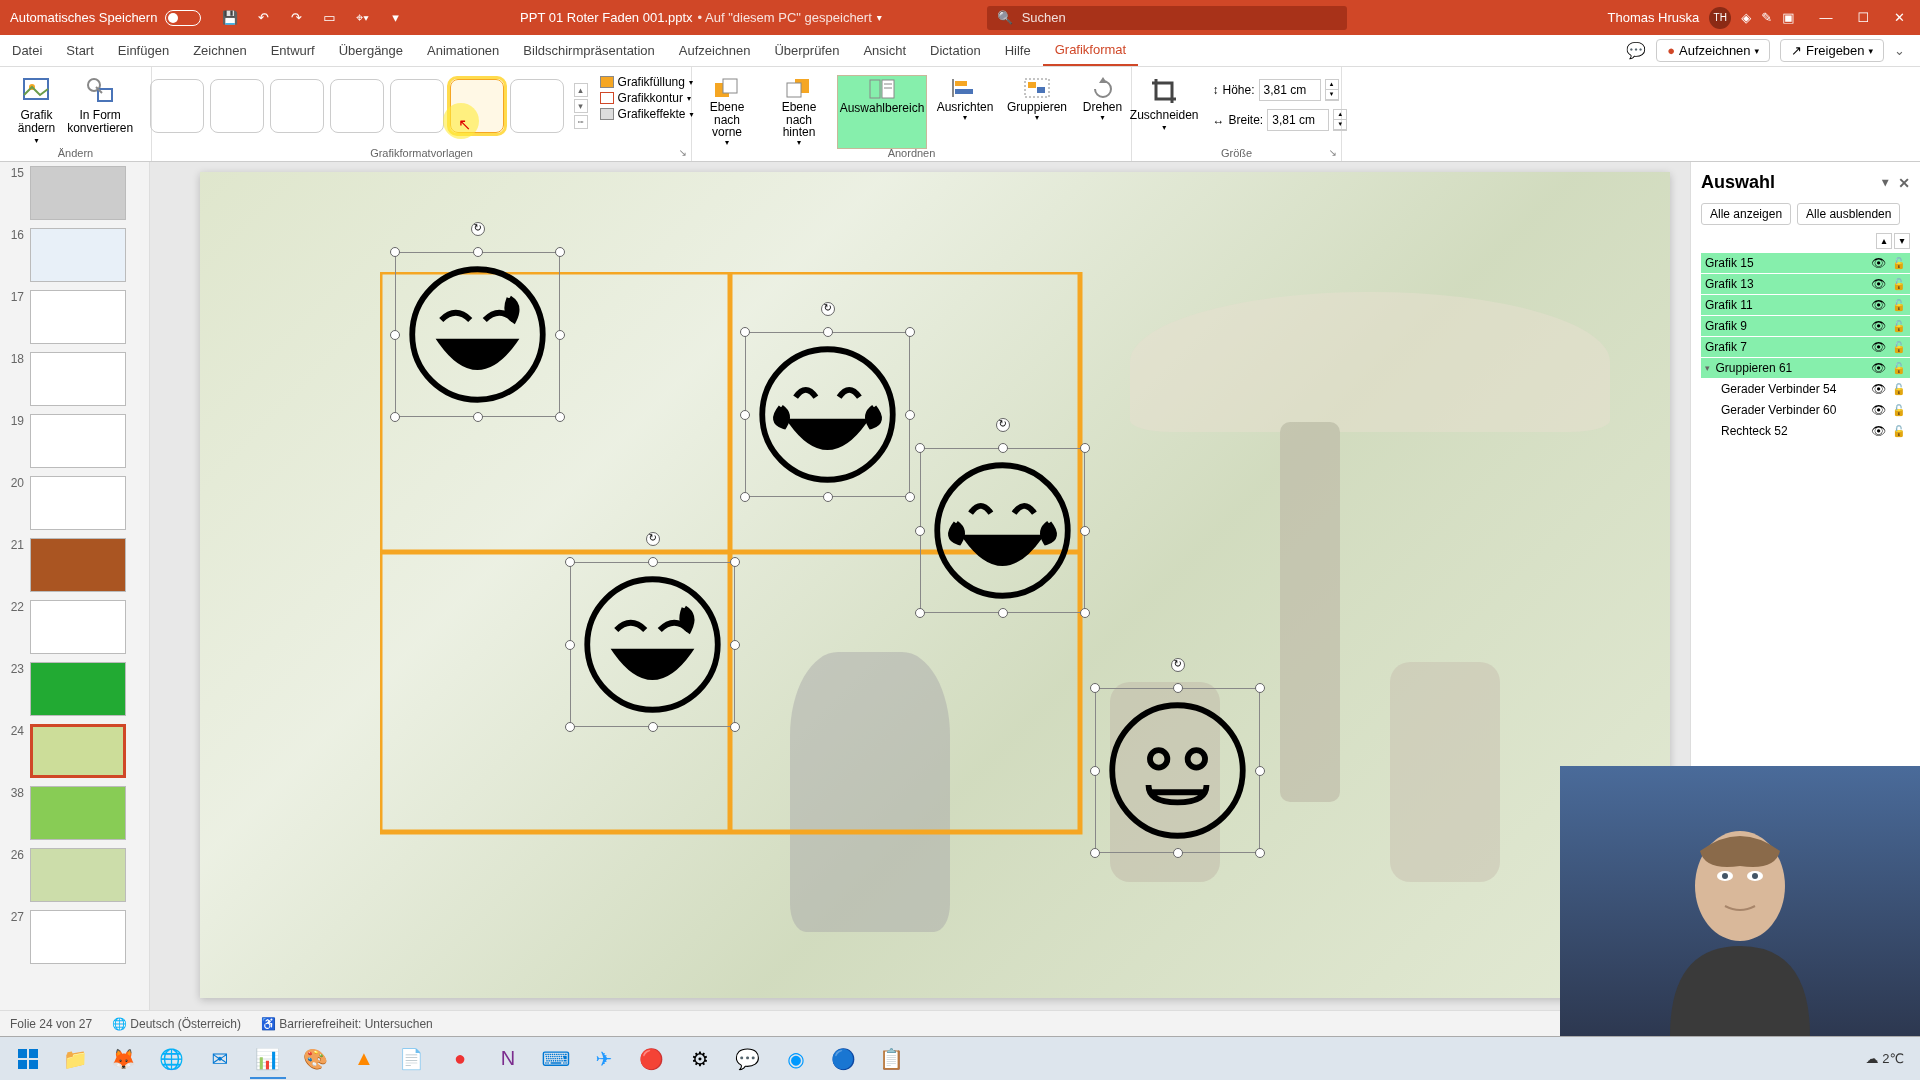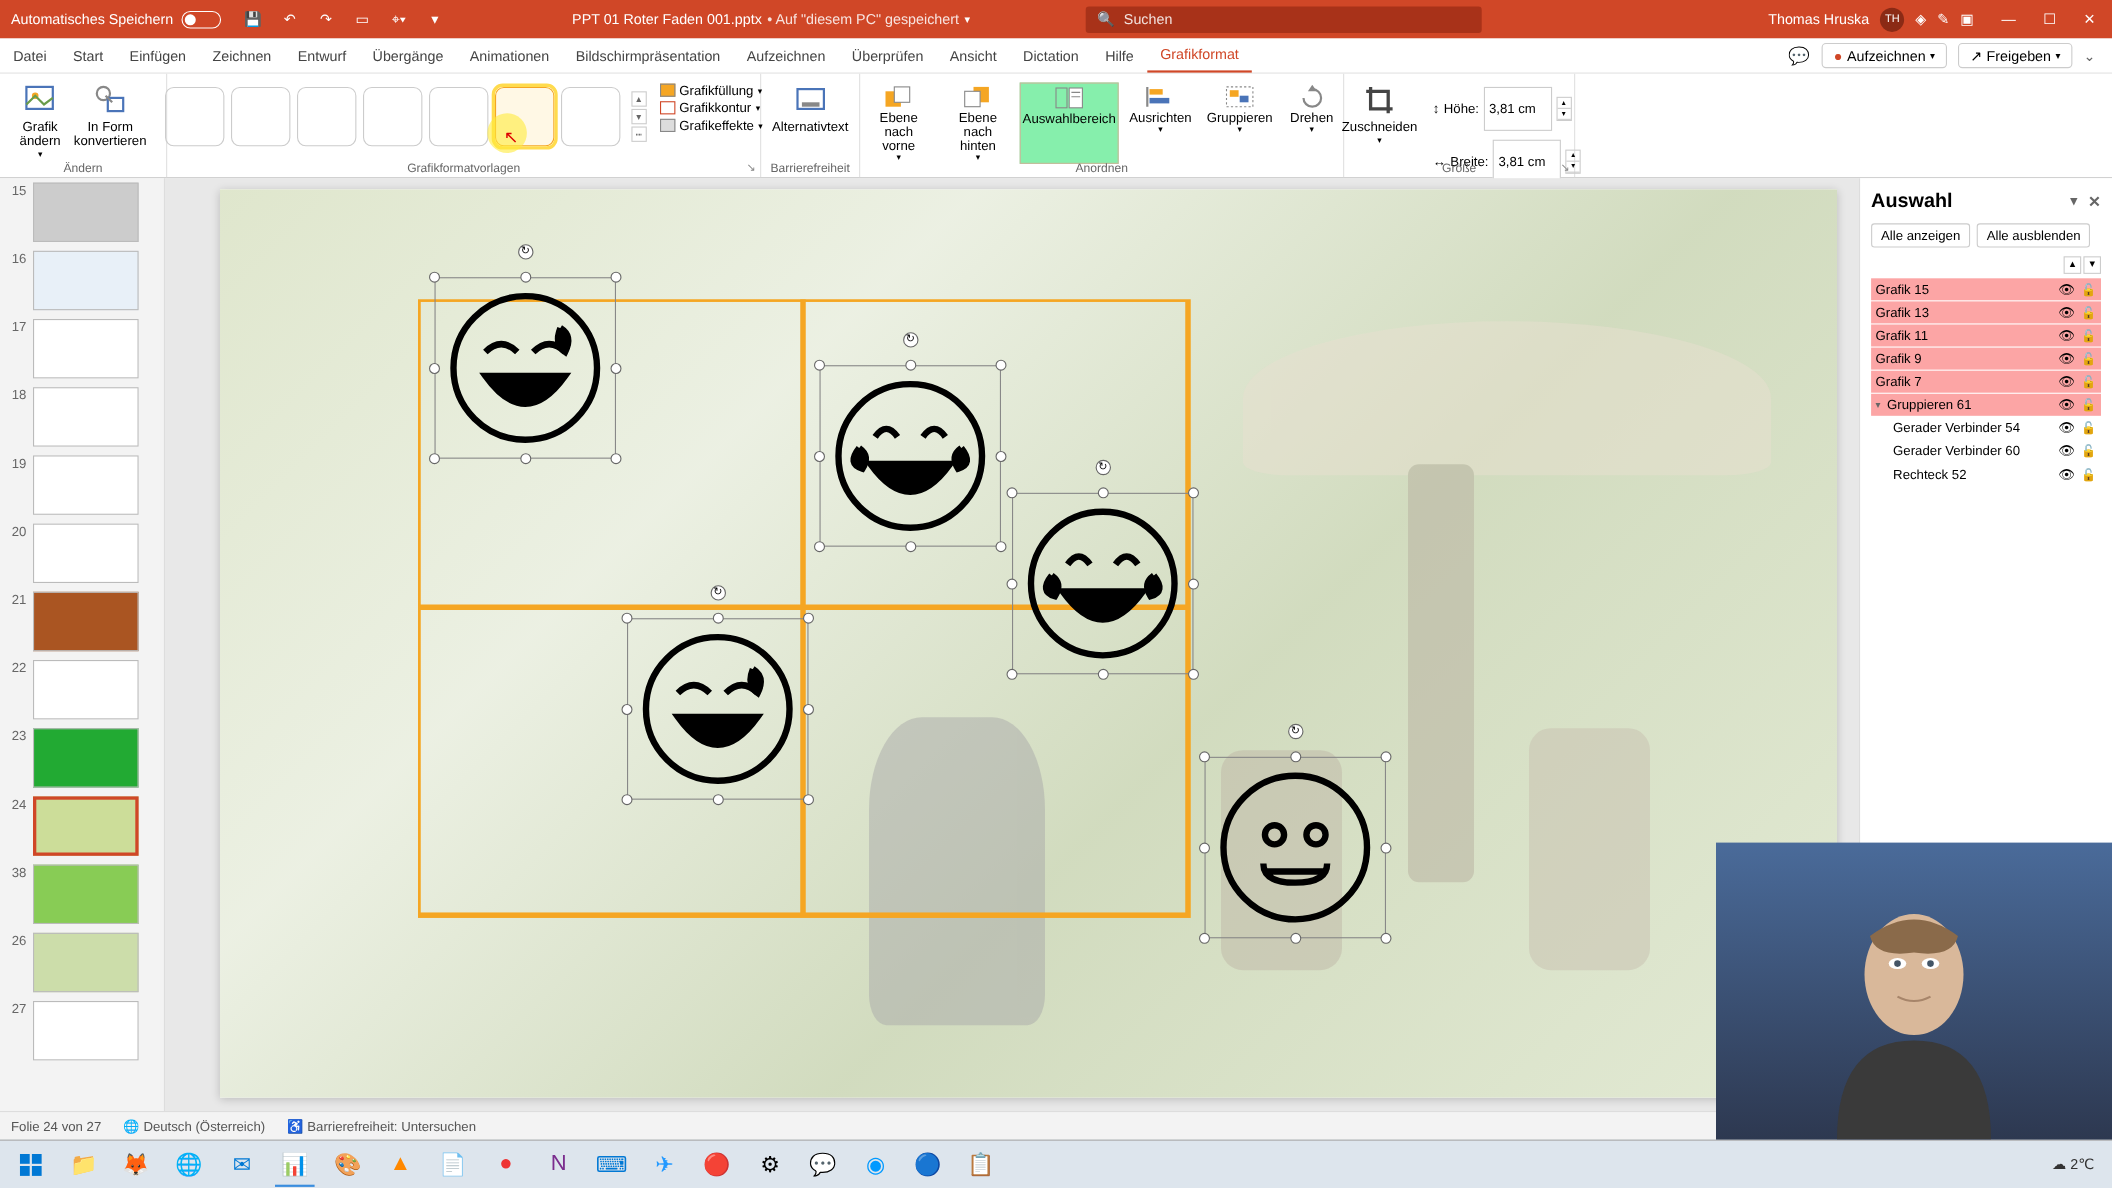--- a/index.html
+++ b/index.html
@@ -40,21 +40,21 @@
 .gallery-arrow { width: 14px; height: 14px; border: 1px solid #ccc; font-size: 9px; text-align: center; line-height: 12px; color: #666; }
 .graphic-opts { display: flex; flex-direction: column; gap: 2px; padding-top: 4px; }
 .opt-line { display: flex; align-items: center; gap: 4px; white-space: nowrap; }
 .opt-swatch { width: 14px; height: 12px; border: 1px solid #888; }
 .arrange-btns { display: flex; gap: 4px; padding-top: 4px; }
 .arrange-btn { display: flex; flex-direction: column; align-items: center; text-align: center; line-height: 1.05; padding: 2px; width: 68px; }
 .arrange-btn.active { background: #86efac; border: 1px solid #c8b89a; }
 .arrange-btn .mini-icon { width: 28px; height: 22px; margin-bottom: 2px; }
 .size-grp { display: flex; flex-direction: column; gap: 8px; padding-top: 8px; }
 .size-row { display: flex; align-items: center; gap: 4px; }
-.size-input { width: 62px; height: 40px; border: 1px solid #ccc; font-size: 12px; padding: 0 4px; }
+.size-input { width: 62px; height: 22px; border: 1px solid #ccc; font-size: 12px; padding: 0 4px; }
 .spinner { width: 14px; height: 22px; border: 1px solid #ccc; display: flex; flex-direction: column; }
 .spinner div { flex: 1; font-size: 7px; text-align: center; border-bottom: 1px solid #ccc; }
 
 
 .main { display: flex; height: calc(100% - 35px - 32px - 95px - 26px - 44px); }
 .thumb-panel { width: 150px; background: #f3f3f3; overflow-y: auto; position: relative; border-right: 1px solid #ddd; }
 .thumb-item { display: flex; gap: 6px; padding: 4px 8px; align-items: flex-start; }
 .thumb-num { font-size: 12px; color: #666; width: 16px; text-align: right; }
 .thumb-img { width: 96px; height: 54px; background: #fff; border: 1px solid #bbb; }
 .thumb-img.selected { border: 3px solid #d04727; }
@@ -78,21 +78,21 @@
 .smiley path { fill: none; stroke: #000; stroke-width: 4; }
 .smiley .filled { fill: #000; }
 
 
 .sel-pane { width: 230px; background: #fff; border-left: 1px solid #ddd; padding: 10px; font-size: 13px; }
 .sel-pane-header { display: flex; justify-content: space-between; align-items: center; font-size: 18px; font-weight: 600; margin-bottom: 10px; }
 .sel-pane-btns { display: flex; gap: 6px; margin-bottom: 8px; }
 .sel-pane-btn { border: 1px solid #ccc; padding: 3px 8px; font-size: 12px; border-radius: 3px; text-align: right; }
 .reorder { display: flex; gap: 2px; justify-content: flex-end; margin-bottom: 4px; }
 .reorder-btn { width: 16px; height: 16px; border: 1px solid #ccc; font-size: 10px; text-align: center; line-height: 14px; }
-.sel-item { display: flex; align-items: center; gap: 6px; padding: 3px 4px; font-size: 12px; background: #fca5a5; margin-bottom: 1px; }
+.sel-item { display: flex; align-items: center; gap: 6px; padding: 3px 4px; font-size: 12px; background: #86efac; margin-bottom: 1px; }
 .sel-item.child { padding-left: 20px; background: #fff; }
 .sel-item .eye { margin-left: auto; font-size: 12px; }
 .sel-item .lock { font-size: 11px; }
 .expand-arrow { font-size: 9px; color: #666; }
 
 
 .webcam { position: absolute; right: 0; bottom: 44px; width: 360px; height: 270px; background: linear-gradient(180deg, #4a6b9a 0%, #2d3850 100%); z-index: 1000; }
 .webcam-person { position: absolute; bottom: 0; left: 50%; transform: translateX(-50%); width: 200px; height: 220px; }
 
 
@@ -241,32 +241,20 @@
             <span class="opt-swatch" style="background:#ddd"></span>
             <span>Grafikeffekte</span>
             <span style="font-size:8px">▾</span>
           </div>
       </div>
     </div>
     <div class="ribbon-group-label">Grafikformatvorlagen</div>
     <div class="dlg-launcher">↘</div>
   </div>
 
-  <div class="ribbon-group" style="width:90px">
-    <div class="vert-btn">
-      <div class="icon-box">
-          <svg viewBox="0 0 32 32">
-            <rect x="4" y="6" width="24" height="18" fill="none" stroke="#4a74b8" stroke-width="2"></rect>
-            <rect x="8" y="18" width="16" height="4" fill="#888"></rect>
-          </svg>
-        </div>
-      <span>Alternativtext</span>
-    </div>
-    <div class="ribbon-group-label">Barrierefreiheit</div>
-  </div>
 
   <div class="ribbon-group" style="width:440px">
     <div class="arrange-btns">
       <div class="arrange-btn">
           <div class="mini-icon">
             <svg viewBox="0 0 28 22">
               <rect x="2" y="6" width="14" height="14" fill="#f5a623"></rect>
               <rect x="10" y="2" width="14" height="14" fill="#fff" stroke="#888"></rect>
             </svg>
           </div>

